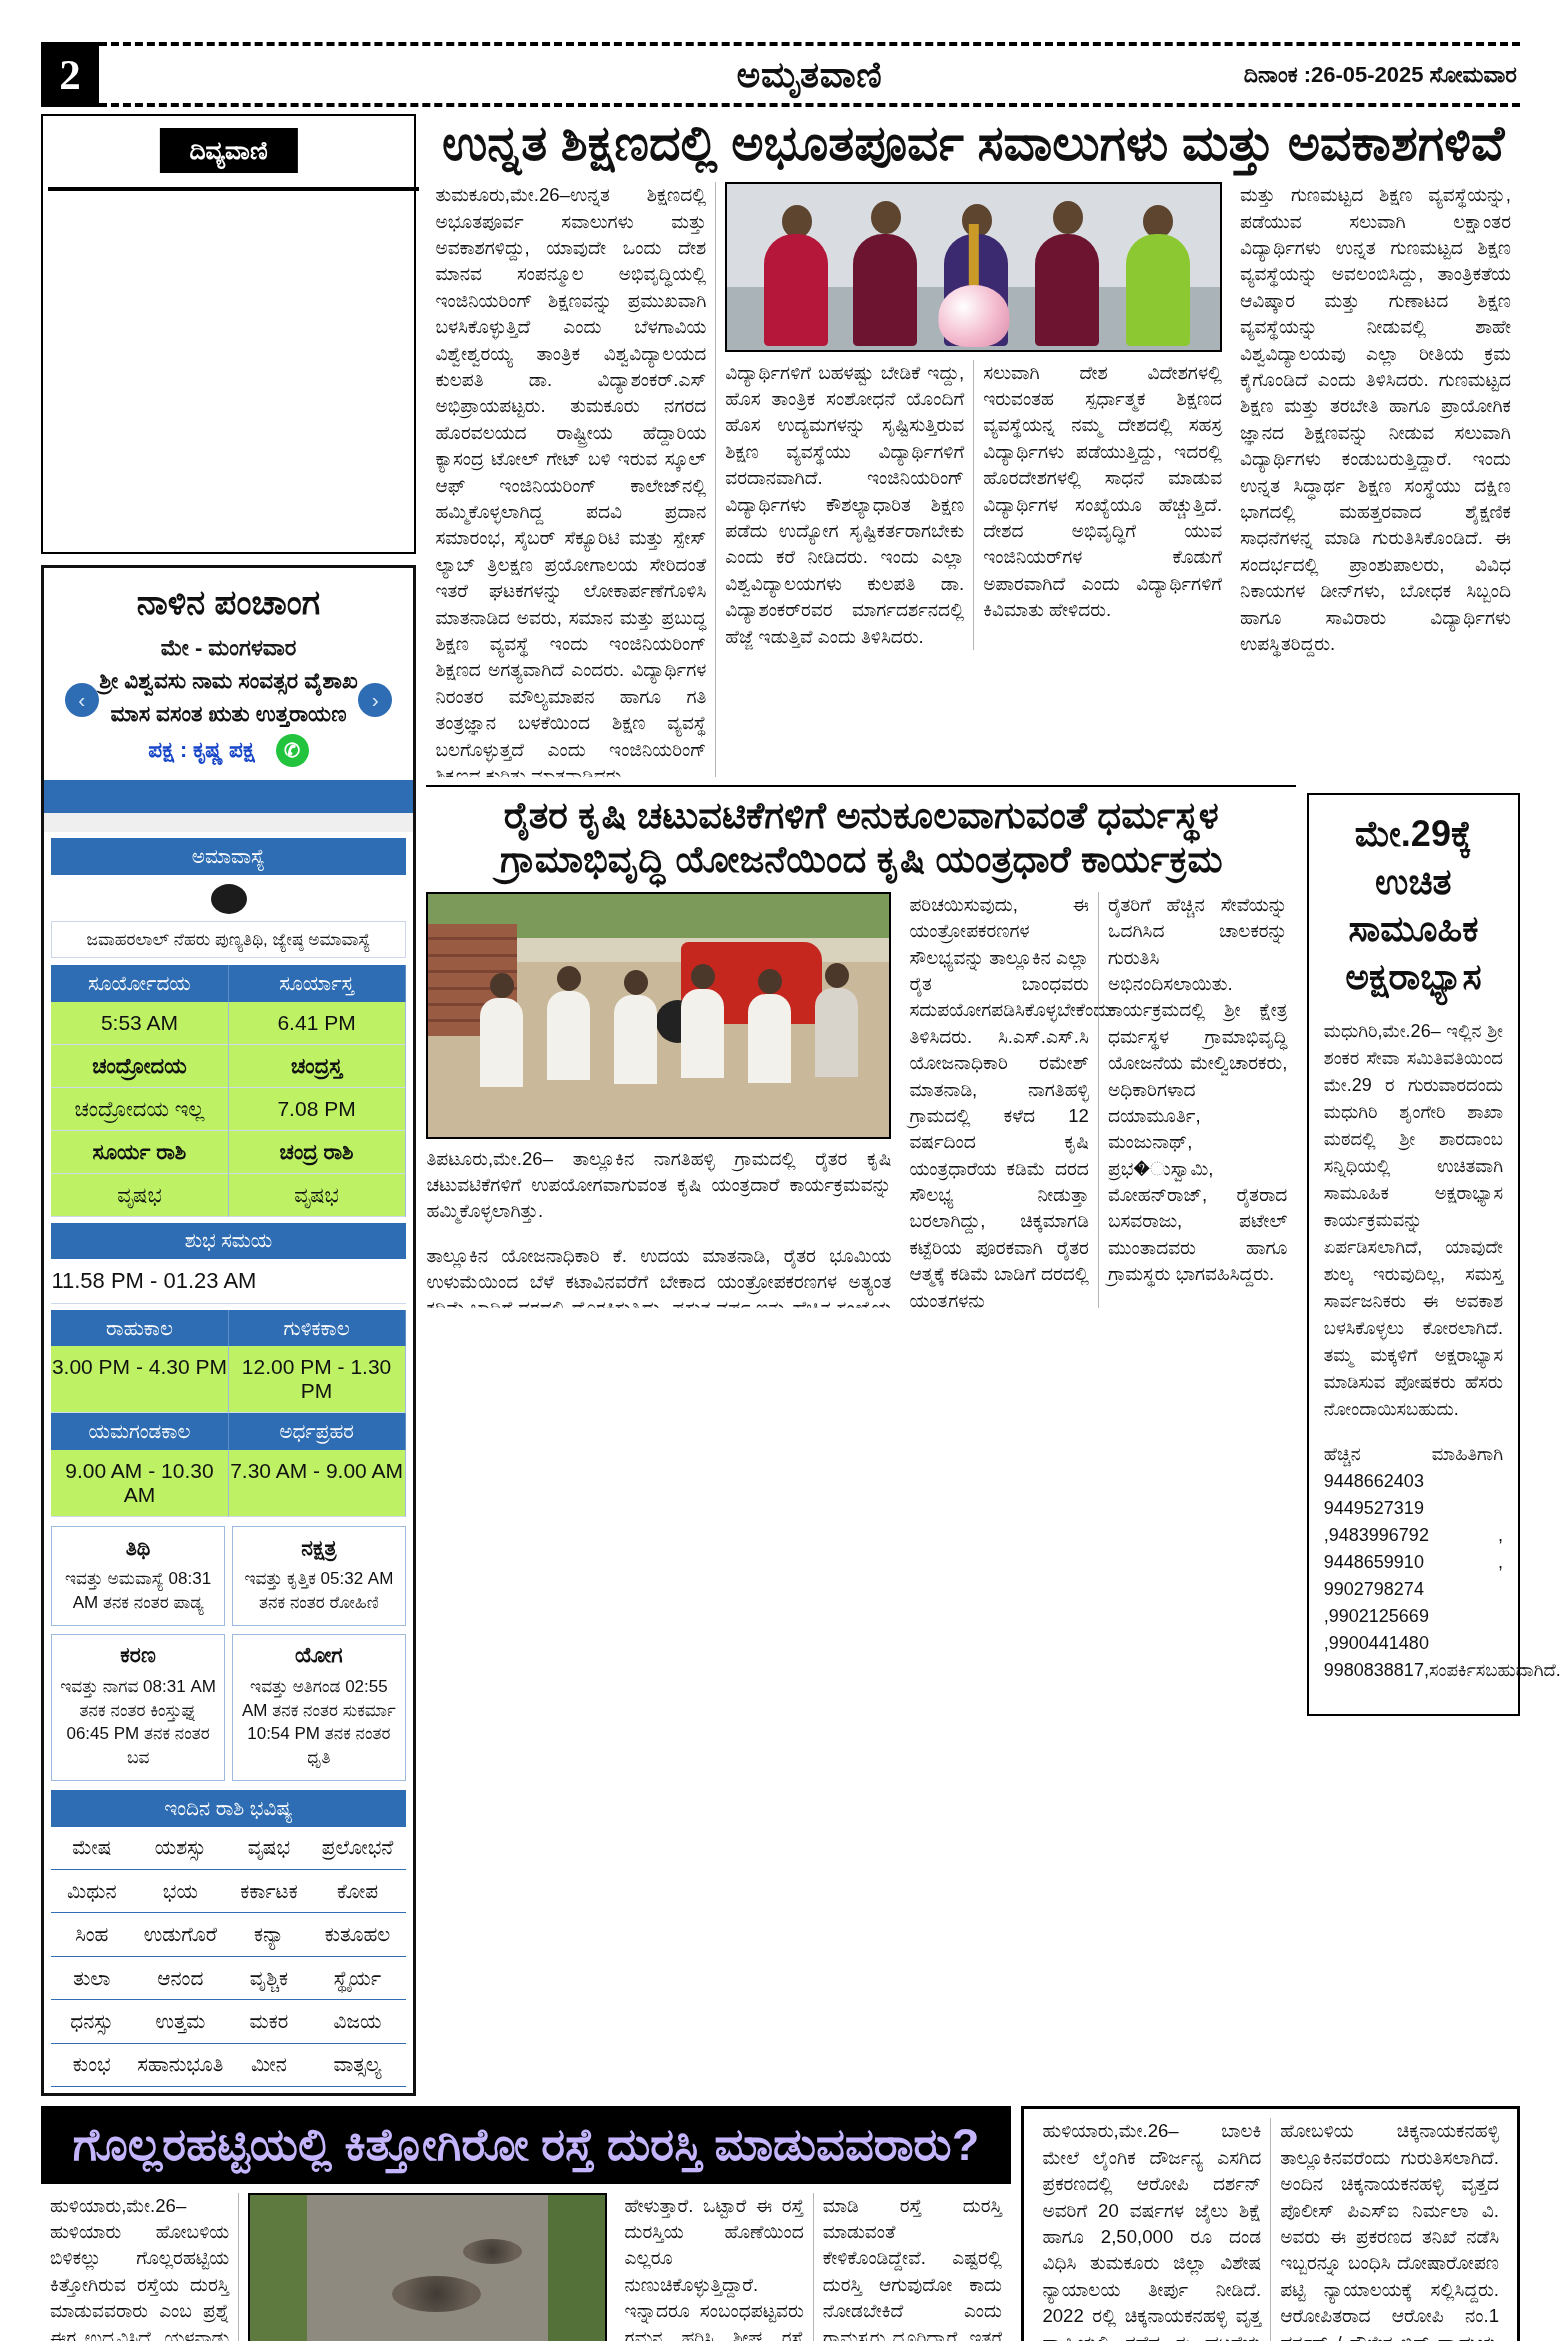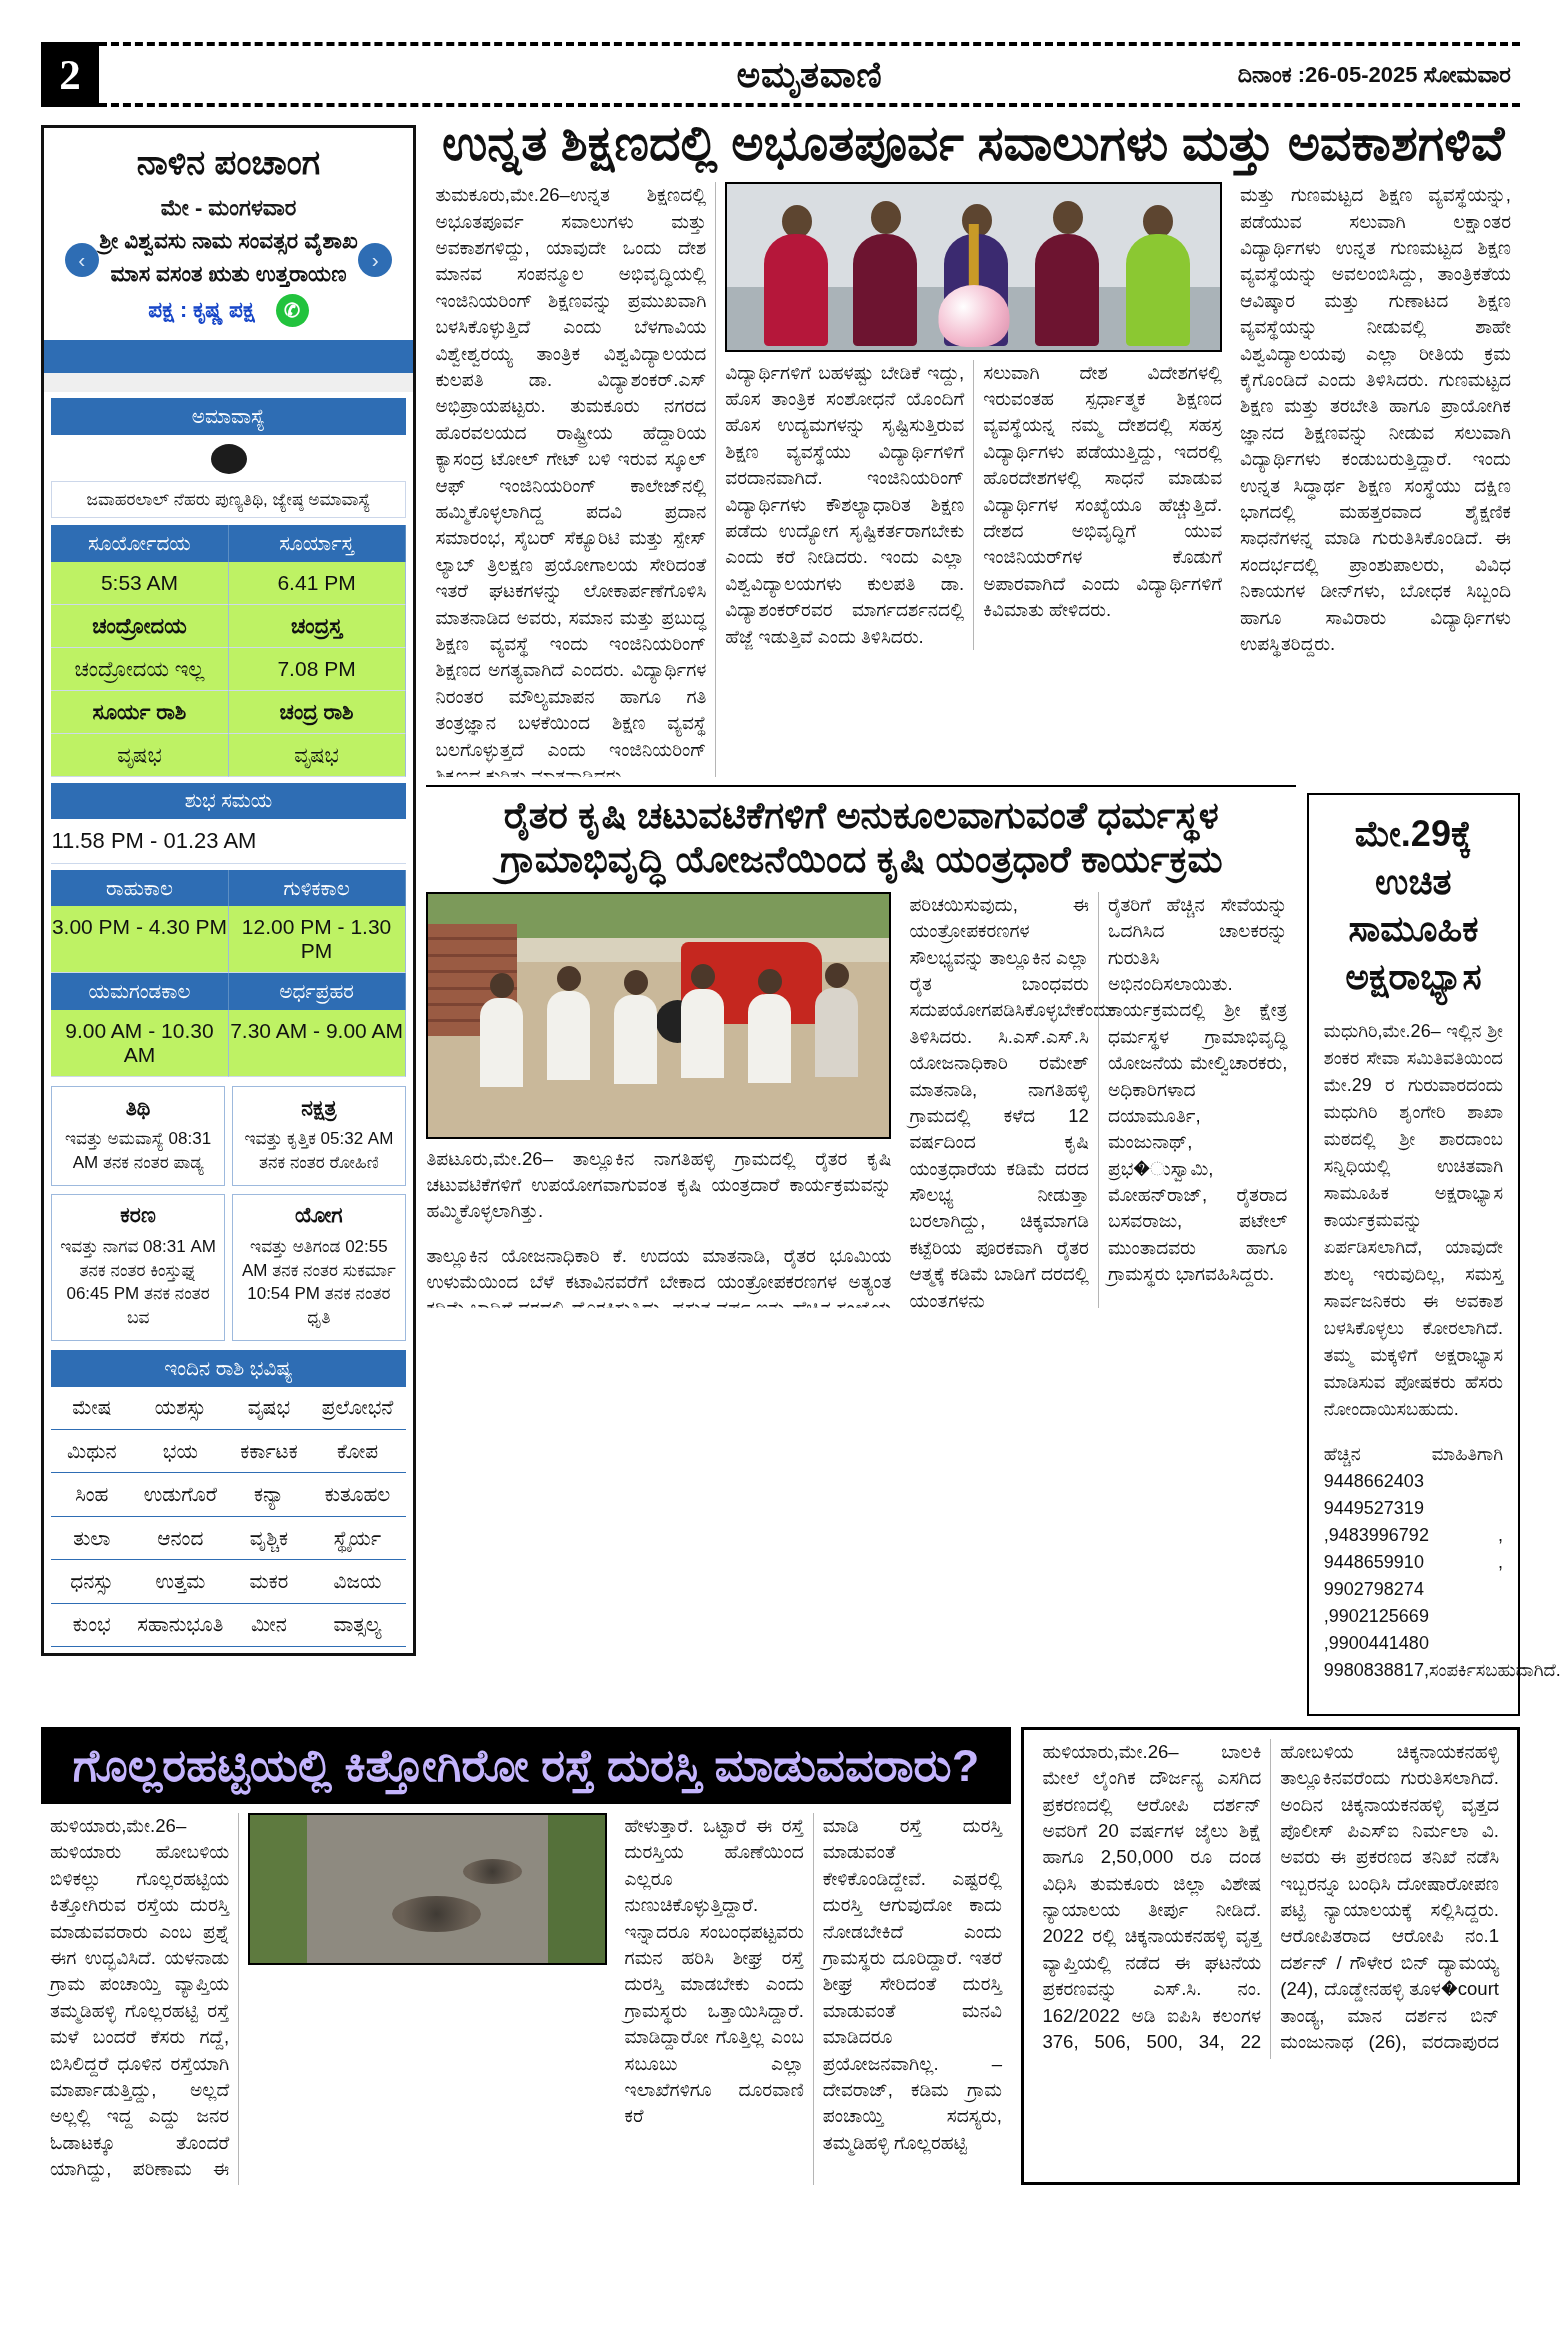--- a/index.html
+++ b/index.html
@@ -4,21 +4,21 @@
 <style>
   html,body{margin:0;padding:0;background:#e8e8e8;font-family:"Liberation Sans",sans-serif;color:#111;}
   .page{width:1561px;height:2342px;background:#fff;position:relative;overflow:hidden;margin:0 auto;}
   .content{padding:0 41px;}
 
   
   .header{display:flex;margin-top:42px;height:65px;}
   .pagenum{width:58px;background:#000;color:#fff;font-family:"Liberation Serif",serif;font-size:43px;font-weight:bold;display:flex;align-items:center;justify-content:center;}
   .band{flex:1;border-top:4.5px dashed #000;border-bottom:4.5px dashed #000;position:relative;display:flex;align-items:center;justify-content:center;}
   .paper-title{font-size:36px;font-weight:bold;letter-spacing:0.7px;}
-  .paper-date{position:absolute;right:9px;font-size:22px;font-weight:bold;}
+  .paper-date{position:absolute;right:3px;font-size:22px;font-weight:bold;}
 
   
   .row1{display:flex;gap:10.4px;margin-top:7.4px;}
   .sidebar{width:375px;flex:none;}
   .main1{flex:1;min-width:0;}
   .row2{display:flex;gap:10.4px;margin-top:10.4px;align-items:stretch;}
 
   
   .divyavani{border:2.2px solid #000;height:436px;position:relative;background:#fff;}
   .dv-label{position:absolute;top:12px;left:50%;transform:translateX(-50%);background:#000;color:#fff;font-size:25px;font-weight:bold;padding:7.4px 30px;z-index:2;}
@@ -116,20 +116,27 @@
       <div class="band">
         <span class="paper-title">ಅಮೃತವಾಣಿ</span>
         <span class="paper-date">ದಿನಾಂಕ :26-05-2025 ಸೋಮವಾರ</span>
       </div>
     </div>
 
     <div class="row1">
 
       <div class="sidebar">
 
+        <div class="divyavani">
+          <div class="dv-label">ದಿವ್ಯವಾಣಿ</div>
+          <div class="dv-img photo">
+            <div class="dv-sun"></div>
+
+          </div>
+        </div>
 
         <div class="panchanga">
           <div class="p-pad">
             <div class="p-title">ನಾಳಿನ ಪಂಚಾಂಗ</div>
             <div class="p-sub">ಮೇ - ಮಂಗಳವಾರ</div>
             <div class="p-navrow">
               <div class="arrow">‹</div>
               <div class="p-lines">ಶ್ರೀ ವಿಶ್ವವಸು ನಾಮ ಸಂವತ್ಸರ ವೈಶಾಖ ಮಾಸ ವಸಂತ ಋತು ಉತ್ತರಾಯಣ</div>
               <div class="arrow">›</div>
             </div>

